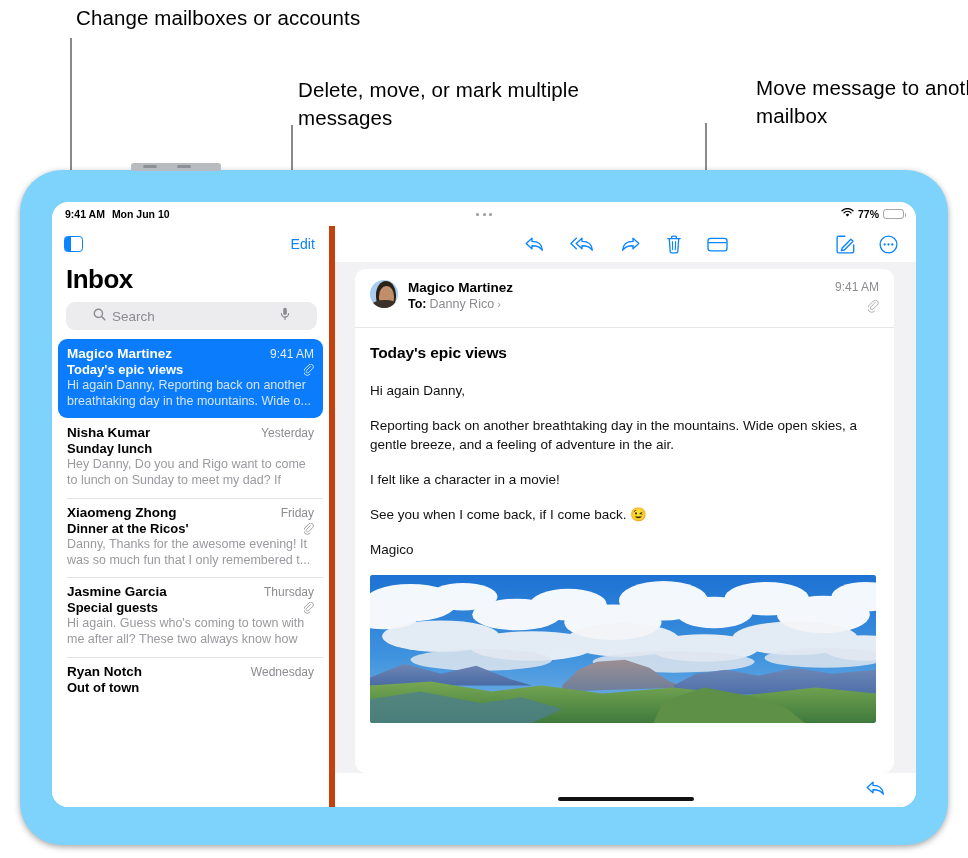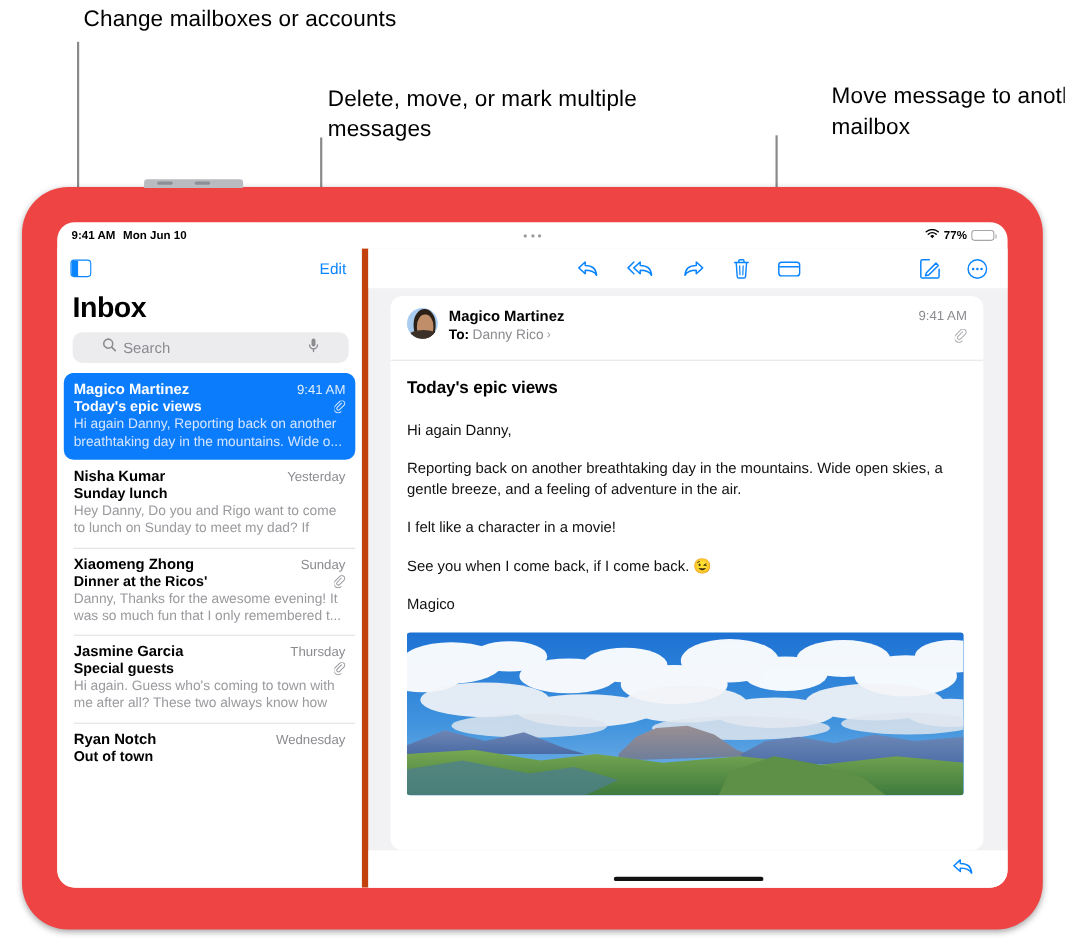--- a/index.html
+++ b/index.html
@@ -39,21 +39,21 @@
   .leader-2 { left: 291px; top: 125px; height: 116px; }
   .leader-3 { left: 705px; top: 123px; height: 113px; }
 
   
   .device {
     position: absolute;
     left: 20px;
     top: 170px;
     width: 928px;
     height: 675px;
-    background: #ef4444;
+    background: #7dd3fc;
     border-radius: 42px;
     box-shadow: 0 2px 6px rgba(0,0,0,0.35);
   }
   .camera-bump {
     position: absolute;
     left: 111px;
     top: -7px;
     width: 90px;
     height: 8px;
     background: #b8bbc0;
@@ -596,21 +596,21 @@
             </div>
             <div class="msg-row2">
               <span class="msg-subject">Sunday lunch</span>
             </div>
             <div class="msg-preview">Hey Danny, Do you and Rigo want to come to lunch on Sunday to meet my dad? If you...</div>
           </div>
 
           <div class="msg">
             <div class="msg-row1">
               <span class="msg-from">Xiaomeng Zhong</span>
-              <span class="msg-time">Sunday</span>
+              <span class="msg-time">Friday</span>
             </div>
             <div class="msg-row2">
               <span class="msg-subject">Dinner at the Ricos'</span>
               <span class="clip">
                 <svg width="10" height="12" viewBox="0 0 10 12">
                     <path d="M7.6 3.1 L3.5 7.3 a1.6 1.6 0 0 0 2.3 2.3 l4.2-4.2 a2.8 2.8 0 0 0-4-4 L1.5 5.9 a4 4 0 0 0 5.7 5.7" stroke="#9a9a9f" stroke-width="1" fill="none" stroke-linecap="round" transform="translate(-0.6,-0.4) scale(0.92)"></path>
                   </svg>
               </span>
             </div>
             <div class="msg-preview">Danny, Thanks for the awesome evening! It was so much fun that I only remembered t...</div>

